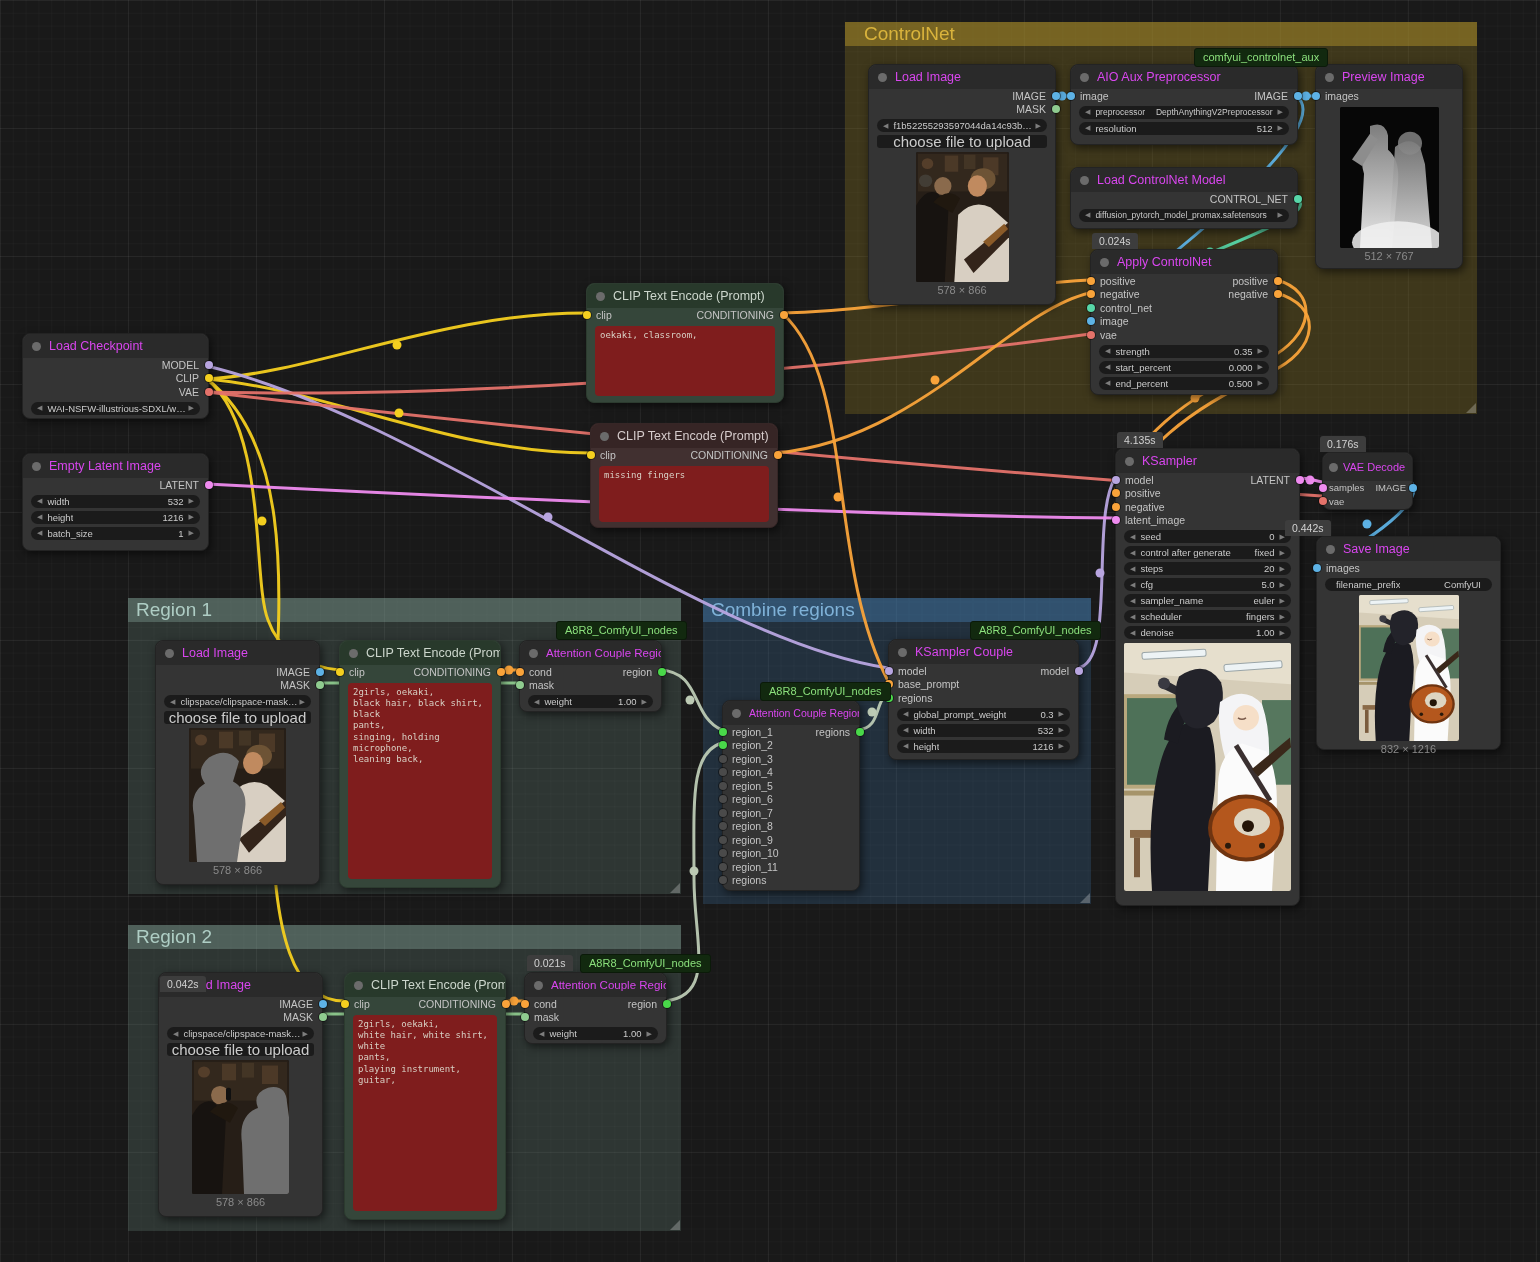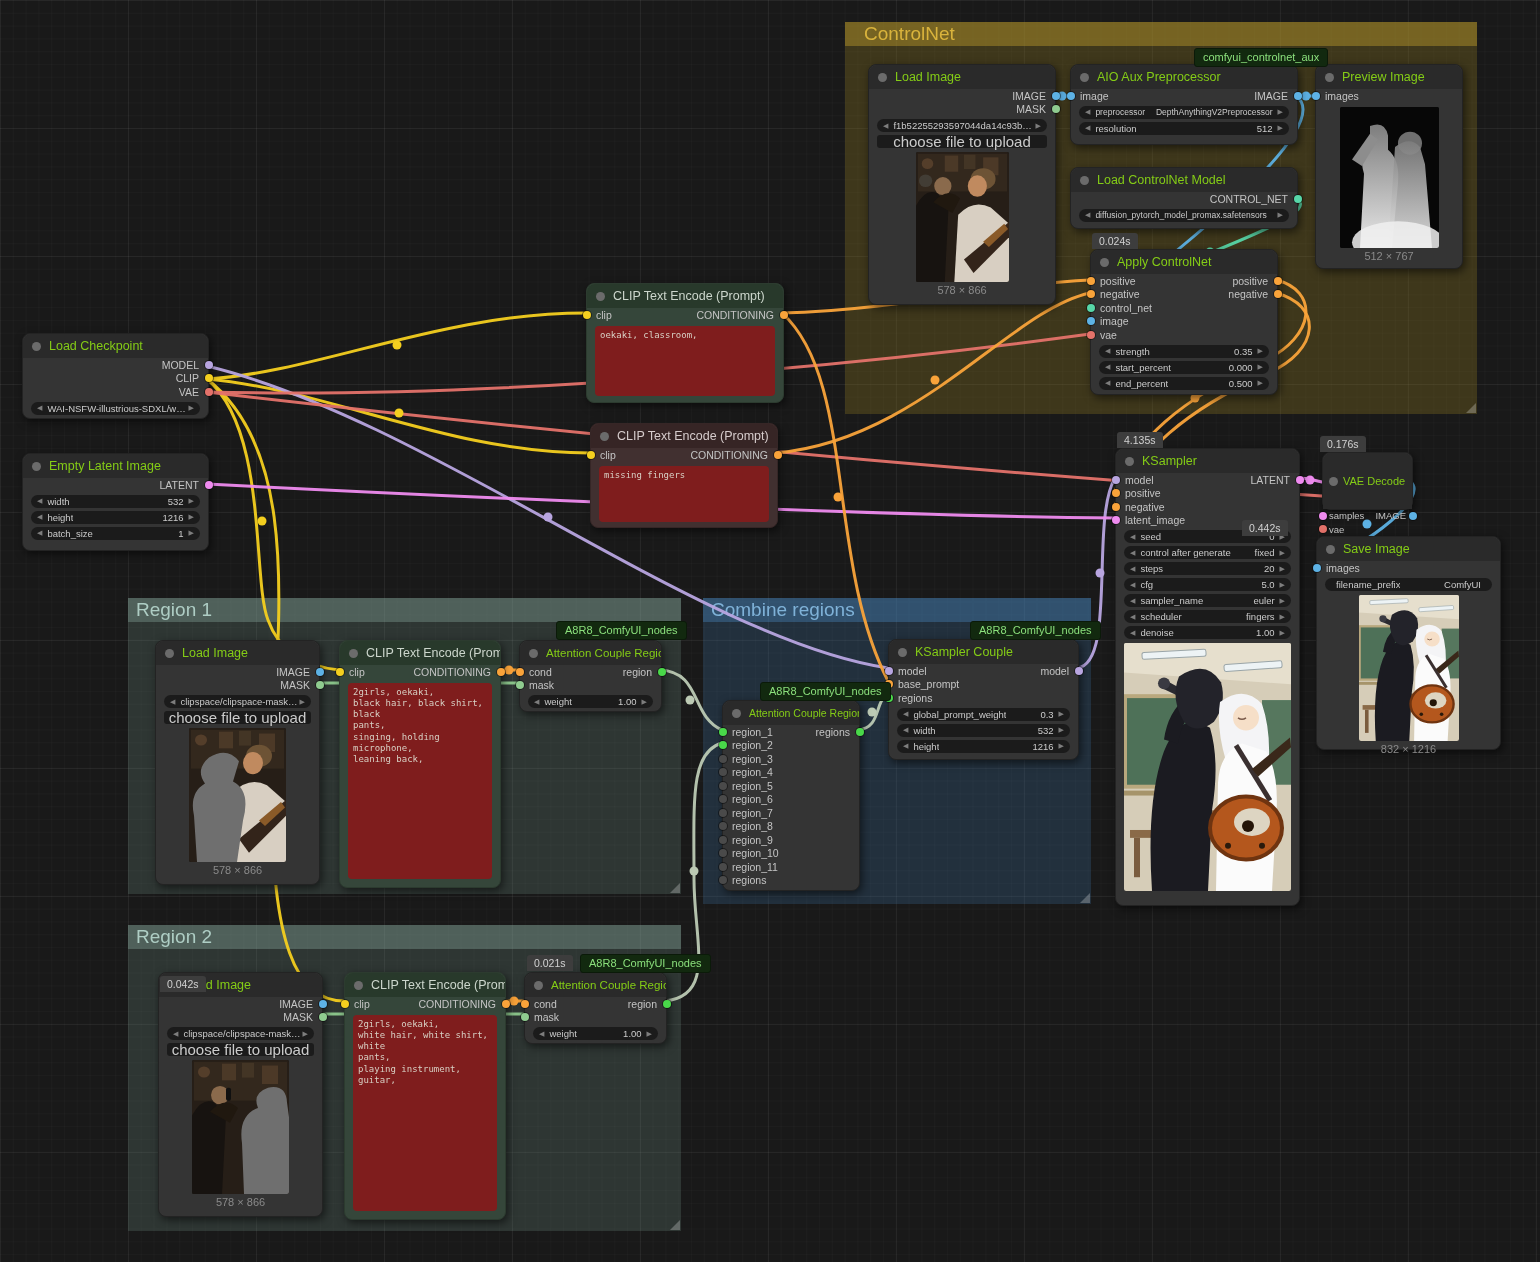--- a/index.html
+++ b/index.html
@@ -34,21 +34,21 @@
   .w-lat{stroke:var(--latent_link)} .wd-lat{fill:var(--latent_link)}
   .w-cond{stroke:var(--conditioning_link)} .wd-cond{fill:var(--conditioning_link)}
   .w-img{stroke:var(--image_link)}  .wd-img{fill:var(--image_link)}
   .w-mask{stroke:var(--mask_link)}  .wd-mask{fill:var(--mask_link)}
   .w-cnet{stroke:var(--controlnet_link)} .wd-cnet{fill:var(--controlnet_link)}
   .w-reg{stroke:var(--region_link)} .wd-reg{fill:var(--region_link)}
   
   .node{position:absolute;z-index:2;background:#343434;border:1px solid #232323;border-radius:8px;
     box-shadow:2px 3px 9px rgba(0,0,0,.55);color:#c6c6c6;}
   .nt{height:24px;display:flex;align-items:center;gap:8px;padding:0 9px;background:#2a2a2a;
-    border-radius:8px 8px 0 0;font-size:12.5px;color:#84cc16;white-space:nowrap;overflow:hidden;}
+    border-radius:8px 8px 0 0;font-size:12.5px;color:#d946ef;white-space:nowrap;overflow:hidden;}
   .td{width:9px;height:9px;border-radius:50%;background:#6b6b6b;flex:none;}
   .node.g{background:#35463a;border-color:#2c3b2f;} .node.g .nt{background:#28392b;color:#ccd6cc;}
   .node.r{background:#413030;border-color:#362626;} .node.r .nt{background:#362525;color:#d6cccc;}
   .r-row{display:flex;align-items:center;position:relative;height:13.5px;padding:0 9px;
     font-size:10.5px;color:#c4c4c4;white-space:nowrap;}
   .r-row .sp{flex:1;}
   .d{position:absolute;width:8px;height:8px;border-radius:50%;top:50%;margin-top:-4px;
     box-shadow:0 0 0 1px rgba(0,0,0,.45);}
   .d.l{left:-4.5px;} .d.r{right:-4.5px;}
   .c-model{background:var(--model_link)} .c-clip{background:var(--clip_link)}
@@ -146,21 +146,21 @@
     <circle class="wd-cond" cx="509" cy="670" r="4.5"></circle>
       <circle class="wd-cond" cx="514" cy="1001" r="4.5"></circle>
     <circle class="wd-reg" cx="690" cy="700" r="4.5"></circle>
       <circle class="wd-reg" cx="694" cy="871" r="4.5"></circle>
     <circle class="wd-reg" cx="872" cy="712" r="4.5"></circle>
   </svg>
 
   <div class="tb" style="left:1092px;top:233px">0.024s</div>
   <div class="tb" style="left:1117px;top:432px">4.135s</div>
   <div class="tb" style="left:1320px;top:436px">0.176s</div>
-  <div class="tb" style="left:1242px;top:520px">0.442s</div>
+  <div class="tb" style="left:1285px;top:520px">0.442s</div>
   <div class="tb" style="left:160px;top:976px">0.042s</div>
   <div class="tb" style="left:527px;top:955px">0.021s</div>
   <div class="nb" style="left:1194px;top:48px">comfyui_controlnet_aux</div>
   <div class="nb" style="left:556px;top:621px">A8R8_ComfyUI_nodes</div>
   <div class="nb" style="left:760px;top:682px">A8R8_ComfyUI_nodes</div>
   <div class="nb" style="left:970px;top:621px">A8R8_ComfyUI_nodes</div>
   <div class="nb" style="left:580px;top:954px">A8R8_ComfyUI_nodes</div>
 
   <div class="node" style="left:22px;top:333px;width:185px;height:84px">
     <div class="nt">
@@ -662,21 +662,21 @@
         <span class="a">▶</span>
       </div>
     <div class="imgf" style="width:167px;height:248px">
       <svg viewBox="0 0 167 252" preserveAspectRatio="none">
           <use href="#anime-art"></use>
         </svg>
     </div>
   </div>
 
   <div class="node" style="left:1322px;top:452px;width:89px;height:56px">
-    <div class="nt" style="font-size:11px;padding:16px 6px;gap:5px">
+    <div class="nt" style="font-size:11px;padding:2px 6px;gap:5px">
         <i class="td"></i>
         <span>VAE Decode</span>
       </div>
     <div class="r-row" style="padding:0 6px;font-size:9.5px">
         <i class="d l c-lat"></i>
         <span>samples</span>
         <span class="sp"></span>
         <span>IMAGE</span>
         <i class="d r c-img"></i>
       </div>

